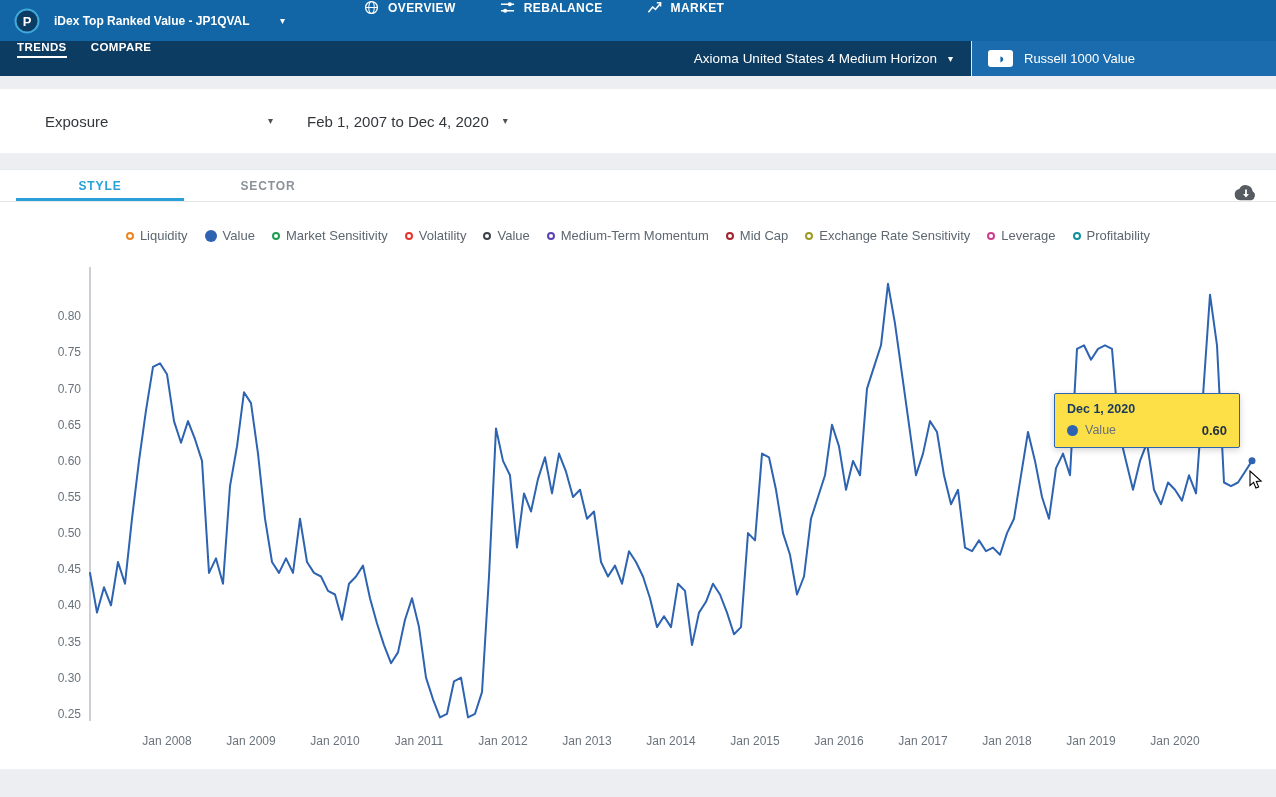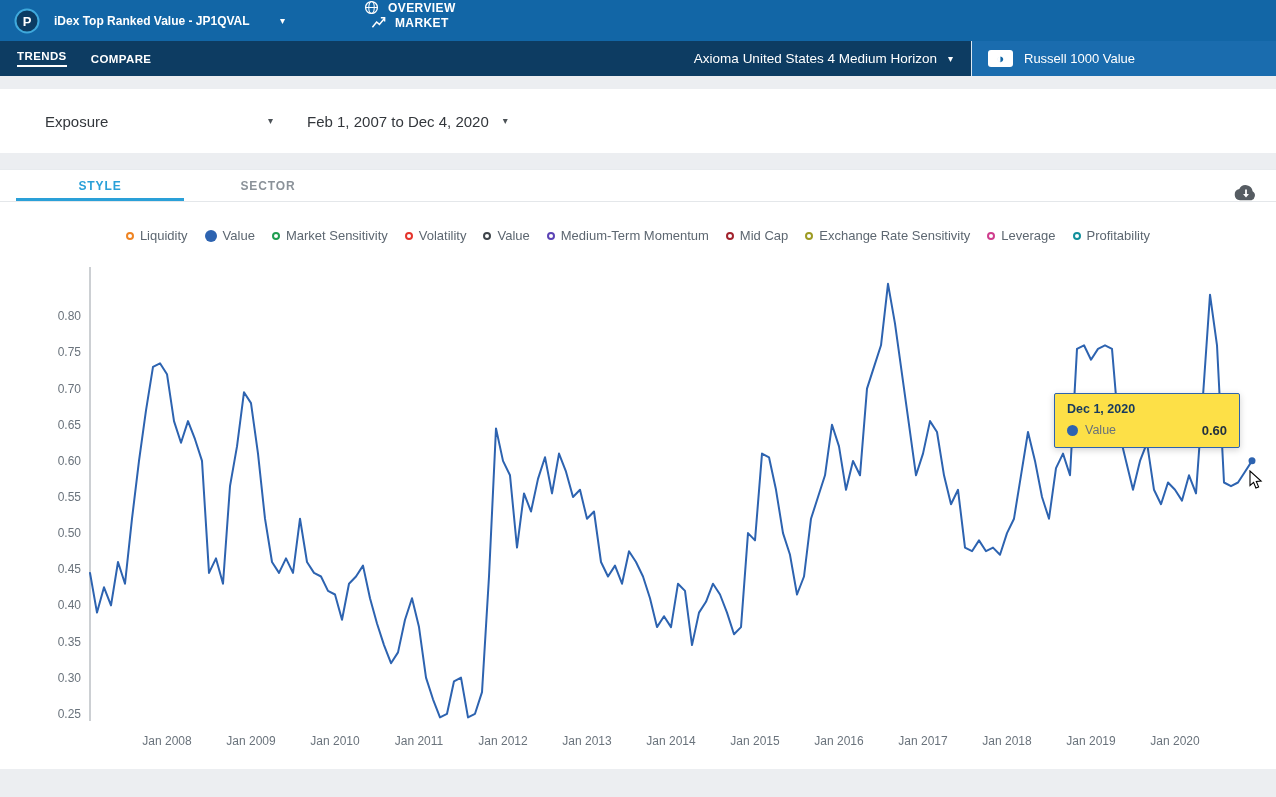--- a/index.html
+++ b/index.html
@@ -9,26 +9,26 @@
     background:#eceef1;
     font-family:"Liberation Sans", sans-serif;
     -webkit-font-smoothing:antialiased;
   }
   
   .topbar { height:41px; background:#1266a6; display:flex; align-items:stretch; color:#fff; }
   .logo-wrap { width:54px; display:flex; align-items:center; justify-content:center; cursor:pointer; }
   .portfolio { display:flex; align-items:center; gap:28px; width:288px; cursor:pointer; }
   .portfolio-title { width:198px; font-size:12px; font-weight:bold; line-height:16px; }
   .caret { font-size:10px; line-height:1; }
-  .top-tabs { display:flex; align-items:center;flex-direction:column; }
+  .top-tabs { display:flex; align-items:flex-start; }
   .top-tab { display:flex; align-items:center; gap:9px; padding:0 22px; font-size:12px; font-weight:bold; letter-spacing:.4px; cursor:pointer; }
   .top-tab.active { background:#0d3c62; box-shadow:inset 0 3px 0 #2fa6dc; }
   
   .subnav { height:35px; background:#0d3c62; display:flex; align-items:stretch; color:#fff; }
-  .subnav-left { display:flex; align-items:center; gap:24px; padding:0 17px; flex:1; }
+  .subnav-left { display:flex; align-items:flex-start; gap:24px; padding:0 17px; flex:1; }
   .subnav-link { font-size:11.5px; font-weight:bold; letter-spacing:.4px; color:#fff; cursor:pointer; }
   .subnav-link.active { border-bottom:2px solid #fff; padding-bottom:3px; }
   .subnav-right { display:flex; align-items:stretch; }
   .model-select { display:flex; align-items:center; gap:11px; font-size:13.5px; padding:0 18px; cursor:pointer; }
   .benchmark { display:flex; align-items:center; gap:11px; background:#1a6cae; border-left:1px solid rgba(255,255,255,.85); padding:0 16px; min-width:305px; font-size:13px; cursor:pointer; }
   .bm-toggle { background:#fff; color:#1266a6; width:25px; height:17px; border-radius:3px; display:flex; align-items:center; justify-content:center; font-size:13px; cursor:pointer; }
   
   .filterbar { background:#fff; margin-top:13px; padding:0 45px; height:64px; display:flex; align-items:center; gap:34px; }
   .filter { display:flex; align-items:center; font-size:15px; color:#33373c; cursor:pointer; }
   .filter .caret { color:#4c5257; font-size:10px; }
@@ -75,20 +75,28 @@
       <span class="caret">▾</span>
     </div>
     <nav class="top-tabs">
       <div class="top-tab">
         <svg width="15" height="15" viewBox="0 0 16 16">
           <circle cx="8" cy="8" r="6.3" fill="none" stroke="#fff" stroke-width="1.4"></circle>
           <ellipse cx="8" cy="8" rx="2.9" ry="6.3" fill="none" stroke="#fff" stroke-width="1.1"></ellipse>
           <path d="M1.7 8h12.6" stroke="#fff" stroke-width="1.1"></path>
         </svg>
         <span>OVERVIEW</span>
+      </div>
+      <div class="top-tab">
+        <svg width="15" height="15" viewBox="0 0 16 16">
+          <path d="M1 4.5h14M1 11.5h14" stroke="#fff" stroke-width="1.5"></path>
+          <circle cx="10.5" cy="4.5" r="2.2" fill="#fff"></circle>
+          <circle cx="5.5" cy="11.5" r="2.2" fill="#fff"></circle>
+        </svg>
+        <span>REBALANCE</span>
       </div>
       <div class="top-tab">
         <svg width="15" height="15" viewBox="0 0 16 16">
           <path d="M1.5 13 6 7.5l3 2.5 5.5-6.5" fill="none" stroke="#fff" stroke-width="1.6"></path>
           <path d="M10.5 3h4v4" fill="none" stroke="#fff" stroke-width="1.6"></path>
         </svg>
         <span>MARKET</span>
       </div>
     </nav>
   </header>

